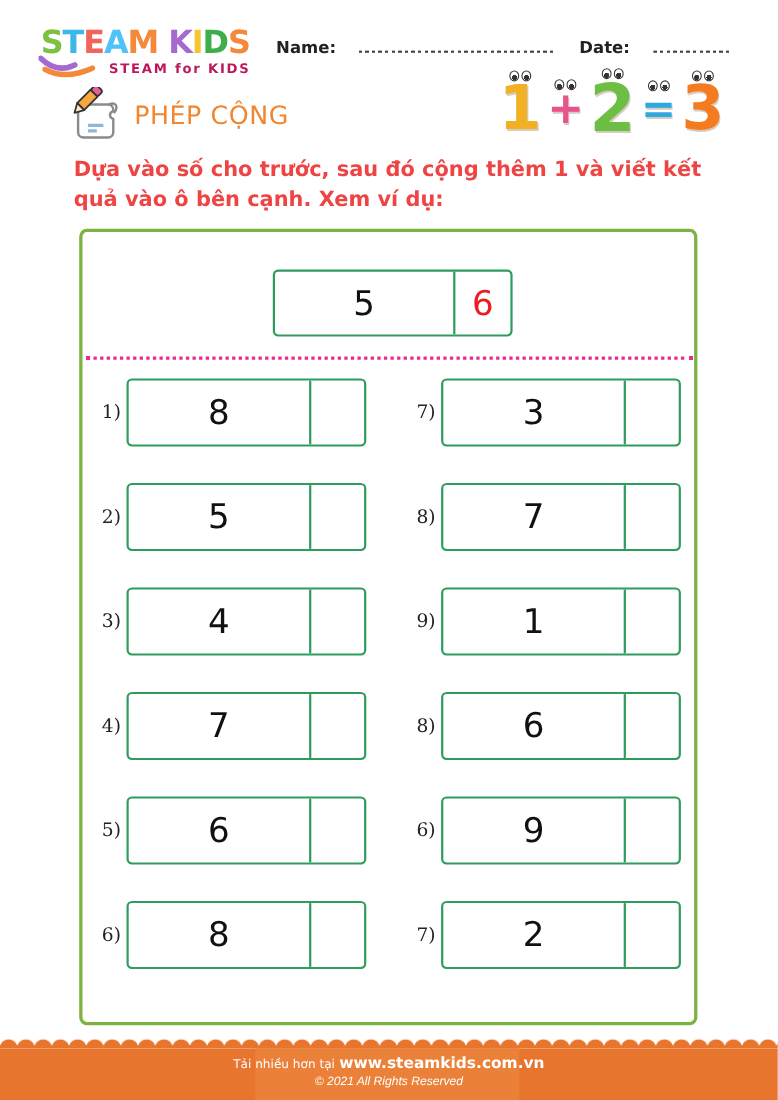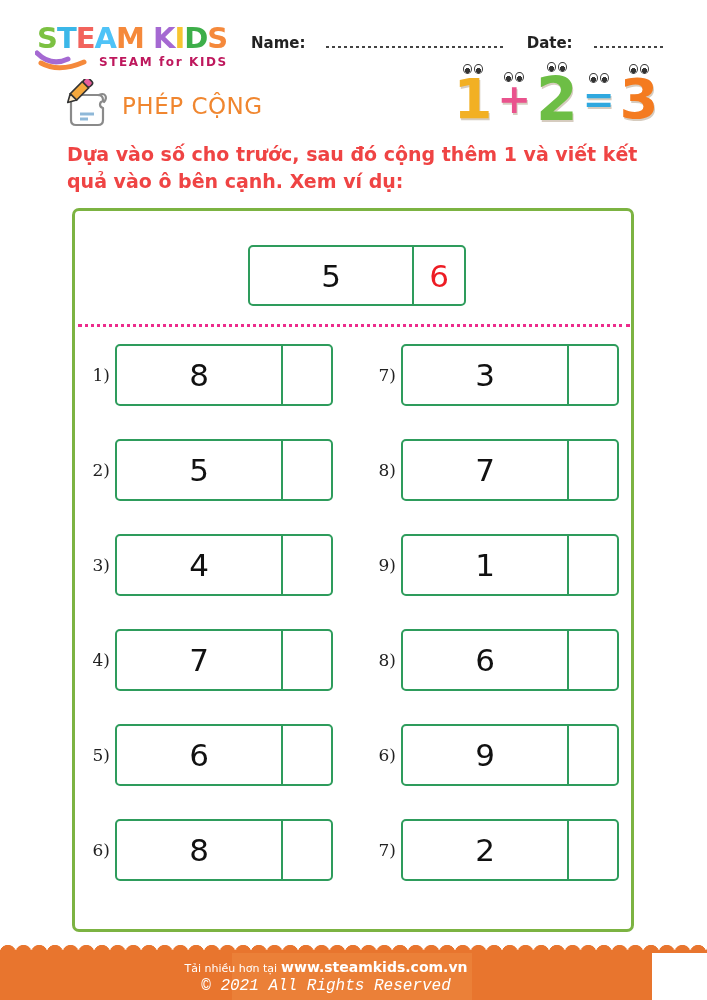--- a/index.html
+++ b/index.html
@@ -62,31 +62,31 @@
   .problems-left{position:absolute;left:84px;top:343px;}
   .problems-right{position:absolute;left:370px;top:343px;}
   .prob-row{display:flex;align-items:center;height:64px;margin-bottom:31px;}
   .prob-label{width:26px;text-align:right;margin-right:5px;
               font-family:"DejaVu Serif",serif;font-size:17px;color:#222;}
   .prob-box{width:218px;height:62px;border:2px solid var(--box-green);border-radius:5px;
             display:flex;background:#fff;}
   .prob-box .cell-answer{width:50px;}
 
   
-  .footer{position:absolute;left:0;bottom:0;width:652px;height:47px;
+  .footer{position:absolute;left:0;bottom:0;width:707px;height:47px;
           background:var(--footer-orange);}
   .footer-scallops{position:absolute;left:0;bottom:47px;width:707px;height:13px;
      background-image:radial-gradient(circle at 7.85px 13px,var(--footer-orange) 7.8px,rgba(0,0,0,0) 8.4px);
      background-size:15.7px 13px;background-repeat:repeat-x;}
   .footer-band{position:absolute;left:232px;top:0;width:240px;height:47px;
                background:var(--footer-band);}
   .footer-text{position:relative;text-align:center;color:#fff;padding-top:5px;line-height:1.3;}
   .footer-line1{font-size:11px;}
   .footer-url{font-size:14px;font-weight:700;margin-left:4px;color:#fff;}
-  .footer-line2{font-size:16px;font-style:italic;font-family:Liberation Mono, monospace;}
+  .footer-line2{font-size:11px;font-style:italic;font-family:Liberation Sans, sans-serif;}
 </style>
 </head>
 <body>
 
 <div class="logo-wordmark"><span style="color: rgb(124, 193, 66);">S</span><span style="color: rgb(59, 183, 232);">T</span><span style="color: rgb(242, 99, 92);">E</span><span style="color: rgb(79, 195, 247);">A</span><span style="color: rgb(245, 137, 59);">M</span><span style="color: rgb(0, 0, 0);"> </span><span style="color: rgb(165, 105, 210);">K</span><span style="color: rgb(247, 197, 49);">I</span><span style="color: rgb(61, 174, 73);">D</span><span style="color: rgb(245, 137, 59);">S</span></div>
 <div class="logo-swoosh">
   <svg width="64" height="22" viewBox="0 0 64 22">
     <path d="M2 3 q14 14 31 6" stroke="#A569D2" stroke-width="5" fill="none" stroke-linecap="round"></path>
     <path d="M6 13 q18 10 43 -1" stroke="#F5893B" stroke-width="5" fill="none" stroke-linecap="round"></path>
   </svg>

